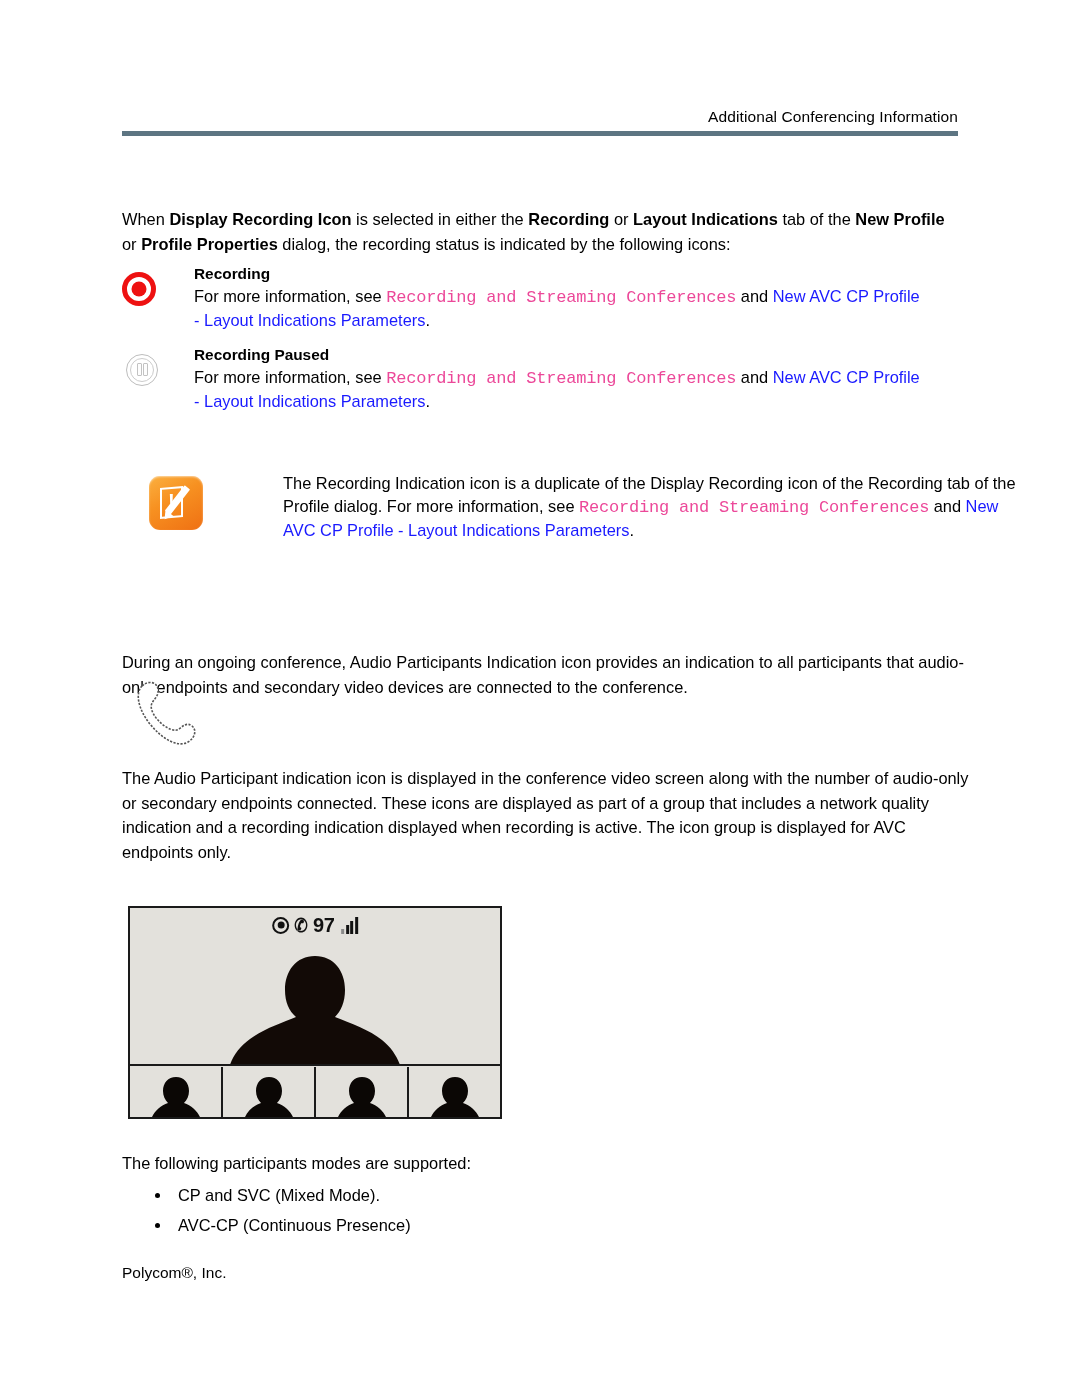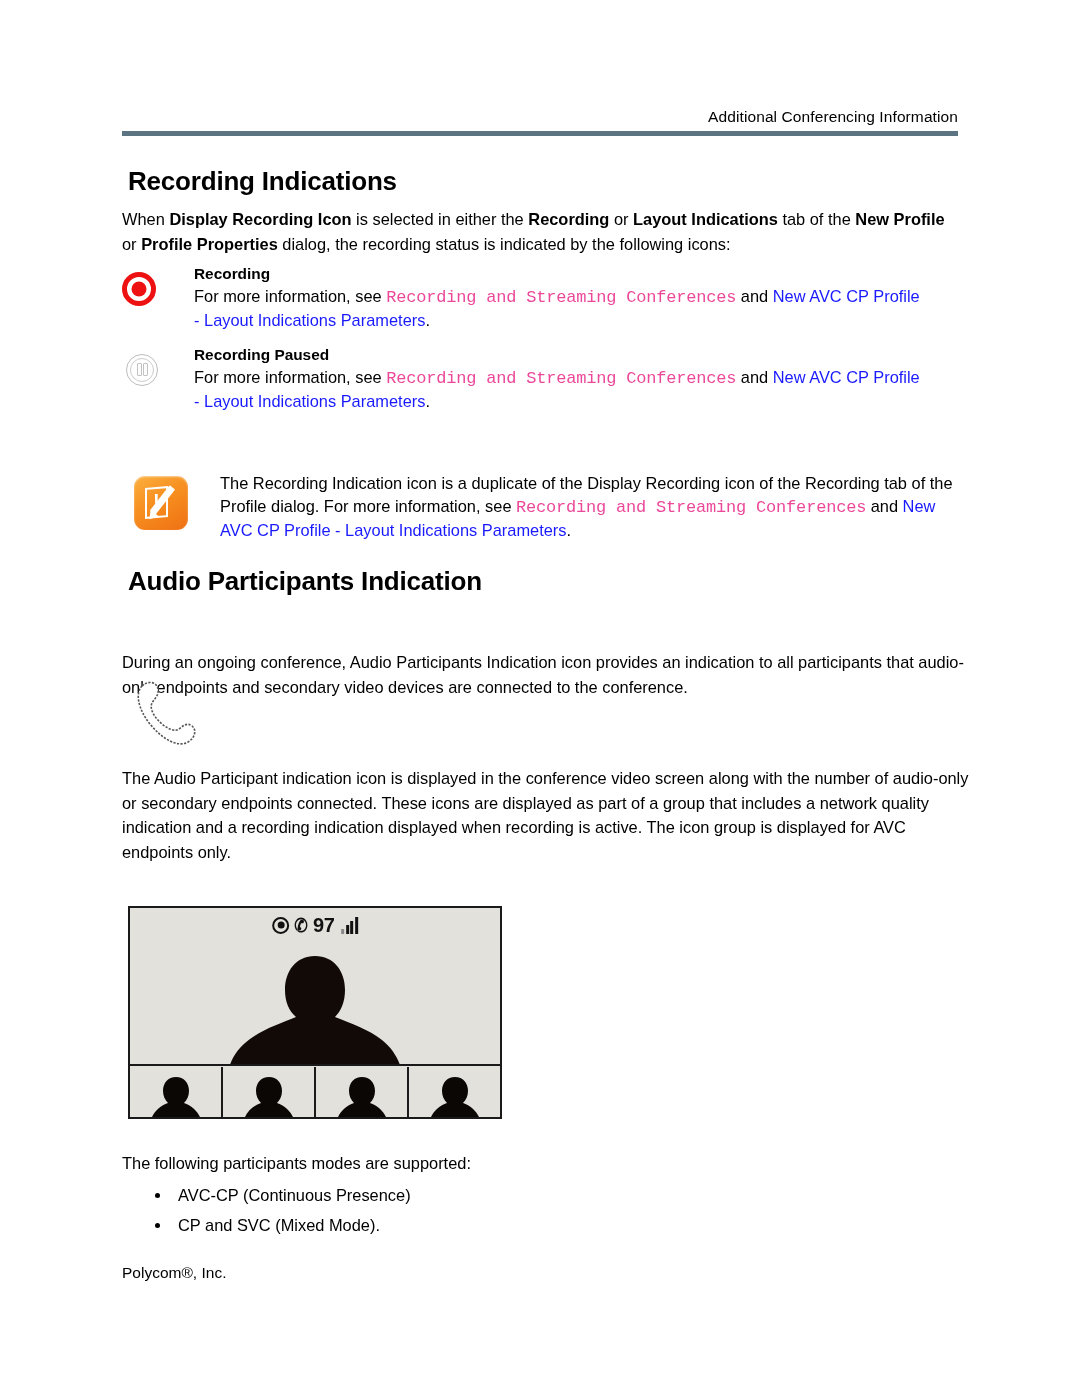--- a/index.html
+++ b/index.html
@@ -140,23 +140,24 @@
     box-sizing: border-box;
     background: #fdfdfd;
     border-radius: 1px;
   }
   .icon-paused .bar.b1 { left: 9.5px; }
   .icon-paused .bar.b2 { left: 15.5px; }
 
   
   #note-block {
     position: absolute;
-    left: 134px;
+    left: 149px;
     top: 472px;
     width: 826px;
+    padding-left: 48px;
   }
   .note-icon {
     position: absolute;
     left: 0px;
     top: 4px;
     width: 54px;
     height: 54px;
     border-radius: 11px;
     background: linear-gradient(150deg, #fbb040 0%, #f79121 42%, #ef7013 100%);
     box-shadow: inset 0 1px 2px rgba(255,255,255,0.55);
@@ -367,21 +368,20 @@
   }
 </style>
 </head>
 <body>
 
 <div class="page">
 
   <div class="header-text">Additional Conferencing Information</div>
   <div class="header-rule"></div>
 
-  <h1 class="sec-title" id="h-recording">Recording Indications</h1>
 
   <div class="para" id="p-intro">
     <span>When </span><b>Display Recording Icon</b><span> is selected in either the </span><b>Recording</b><span> or </span><b>Layout Indications</b><span> tab of the </span><b>New Profile</b><span> or </span><b>Profile Properties</b><span> dialog, the recording status is indicated by the following icons:</span>
   </div>
 
   <div class="def-row" id="def-rec">
     <span class="icon-rec"></span>
     <div class="def-text">
       <div class="def-title">Recording</div>
       <div class="def-body">
@@ -409,21 +409,20 @@
       <span class="sheet"></span>
       <span class="bang">!</span>
       <span class="pencil"></span>
       <span class="pencil-tip"></span>
     </span>
     <div class="note-text">
       <span>The Recording Indication icon is a duplicate of the Display Recording icon of the Recording tab of the Profile dialog. For more information, see </span><span class="mono">Recording and Streaming Conferences</span><span> and </span><span class="lnk">New AVC CP Profile - Layout Indications Parameters</span><span>.</span>
     </div>
   </div>
 
-  <h1 class="sec-title" id="h-audio">Audio Participants Indication</h1>
 
   <div class="para" id="p-audio-intro">During an ongoing conference, Audio Participants Indication icon provides an indication to all participants that audio-only endpoints and secondary video devices are connected to the conference.</div>
 
   <svg class="handset" viewBox="0 0 68 78">
     <path d="M14 10 C20 4, 29 6, 30 13 C31 20, 26 23, 24 27 C21 33, 27 42, 34 48 C40 53, 47 56, 51 53 C55 50, 59 46, 64 50 C69 54, 67 62, 60 66 C50 72, 34 63, 22 48 C10 33, 7 17, 14 10 Z" fill="#ffffff" stroke="#555555" stroke-width="1.6" stroke-linejoin="round" stroke-dasharray="2.2 1.4"></path>
   </svg>
 
   <div class="para" id="p-audio-desc">The Audio Participant indication icon is displayed in the conference video screen along with the number of audio-only or secondary endpoints connected. These icons are displayed as part of a group that includes a network quality indication and a recording indication displayed when recording is active. The icon group is displayed for AVC endpoints only.</div>
 
 
@@ -464,19 +463,19 @@
         <svg class="silhouette-small" viewBox="0 0 52 46">
           <path d="M26 3 C34 3, 39 9, 39 17 C39 22, 37 26, 34 29 C42 32, 49 38, 51 46 L1 46 C3 38, 10 32, 18 29 C15 26, 13 22, 13 17 C13 9, 18 3, 26 3 Z" fill="#0b0705"></path>
         </svg>
       </div>
     </div>
   </div>
 
   <div class="para" id="p-modes">The following participants modes are supported:</div>
 
   <ul class="bullets">
+    <li>CP and SVC (Mixed Mode).</li>
     <li>AVC-CP (Continuous Presence)</li>
-    <li>CP and SVC (Mixed Mode).</li>
   </ul>
 
   <div class="footer-left">Polycom®, Inc.</div>
 
 </div>
 
 </body></html>

